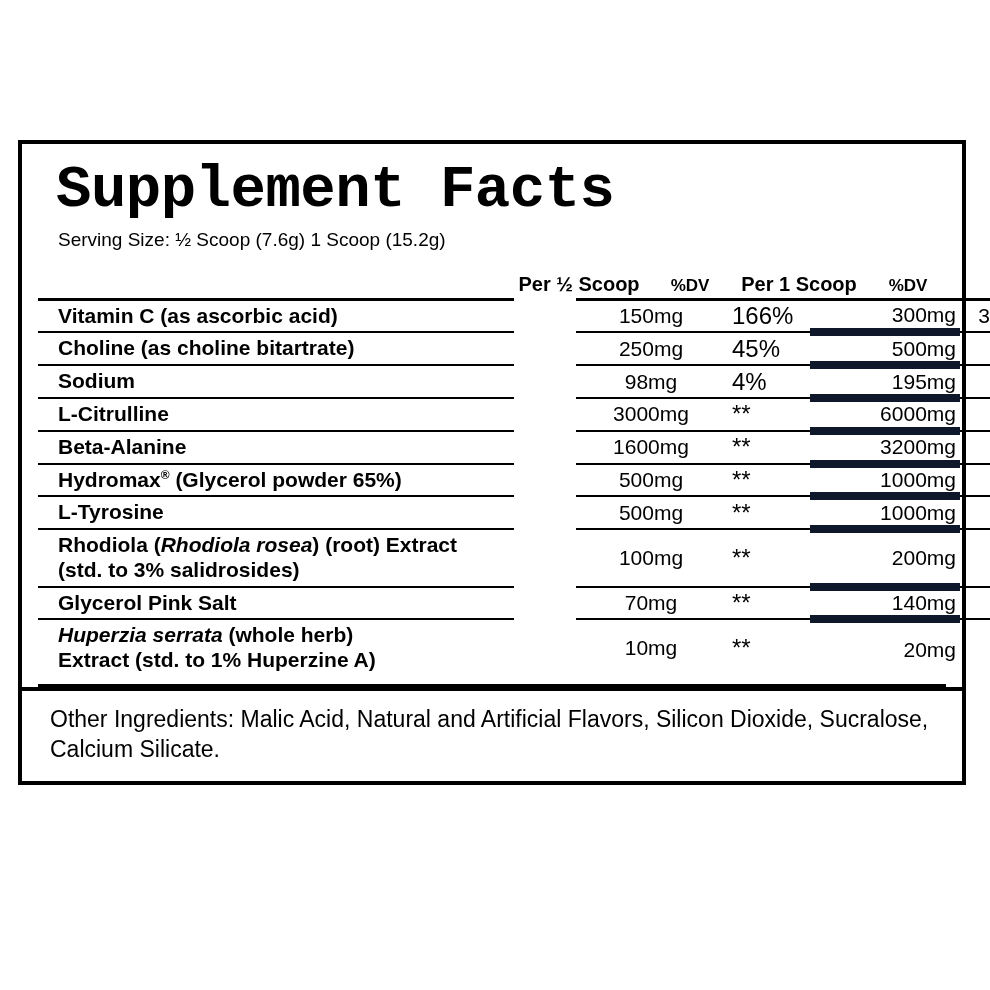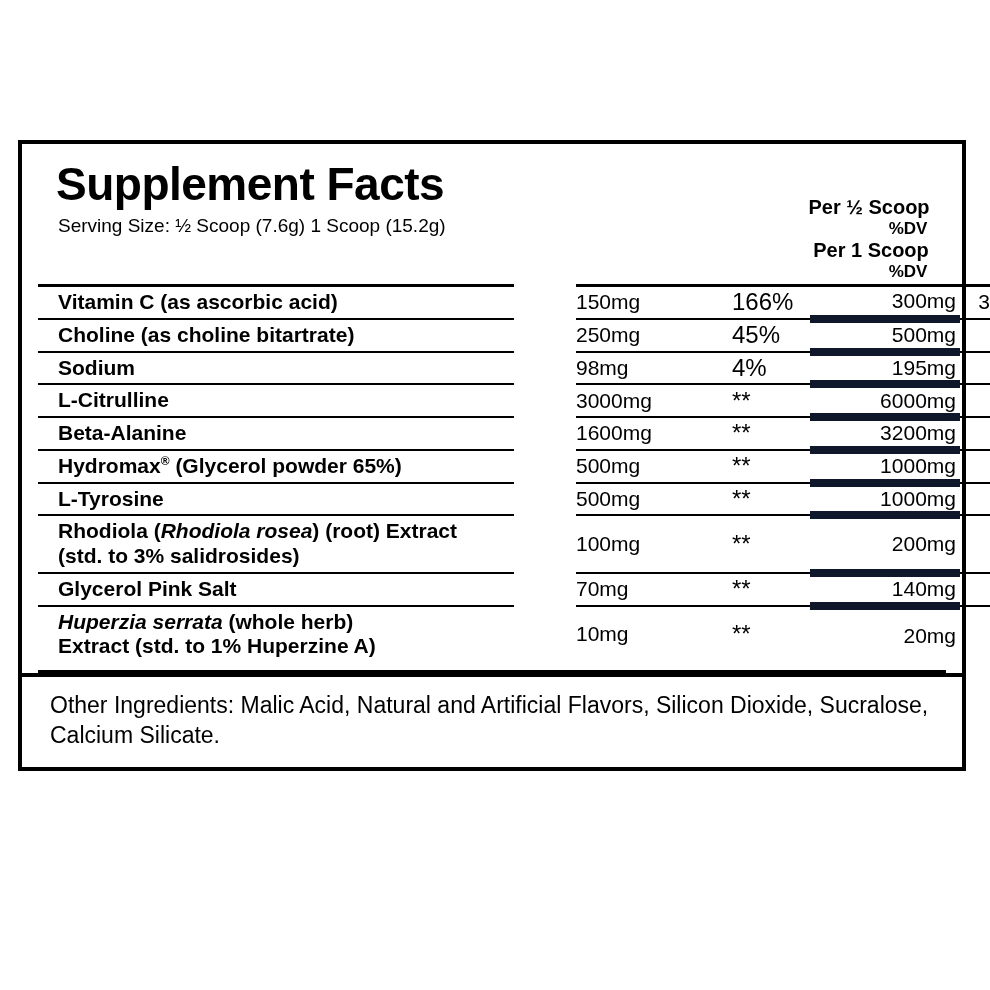--- a/index.html
+++ b/index.html
@@ -24,45 +24,45 @@
     box-sizing: border-box;
     background: #fff;
     padding: 0;
   }
 
   .inner {
     padding: 8px 16px 0 16px;
   }
 
   .title {
-    font-size: 46px;
+    font-size: 59px;
     font-weight: bold;
     letter-spacing: -0.5px;
     line-height: 1.05;
     margin: 8px 0 6px 18px;
+    font-family: Liberation Mono, monospace;
   }
 
   .serving-block {
     margin-left: 20px;
     font-size: 19px;
     line-height: 1.25;
   }
 
   
   .head-wrap {
     position: relative;
     height: 46px;
   }
   .head-cols {
     position: absolute;
     right: 2px;
     bottom: 2px;
     display: flex;
     align-items: flex-end;
-    flex-direction: column;
   }
   .hc {
     font-size: 20px;
     font-weight: bold;
     text-align: center;
   }
   .hc.amt { width: 150px; }
   .hc.dv  { width: 72px; font-size: 17px; }
   .hc.amt2 { width: 146px; }
   .hc.dv2 { width: 72px; font-size: 17px; }
@@ -83,21 +83,21 @@
     border-bottom: 2px solid #000;
     width: 452px;
     font-weight: bold;
   }
   .c-gap {
     width: 62px;
     border-bottom: none;
   }
   .c-amt {
     width: 150px;
-    text-align: left;
+    text-align: center;
     font-size: 21px;
     border-bottom: 2px solid #000;
     padding-right: 6px !important;
   }
   .c-dv {
     width: 72px;
     text-align: left;
     font-size: 24px;
     border-bottom: 2px solid #000;
     padding-right: 6px !important;

